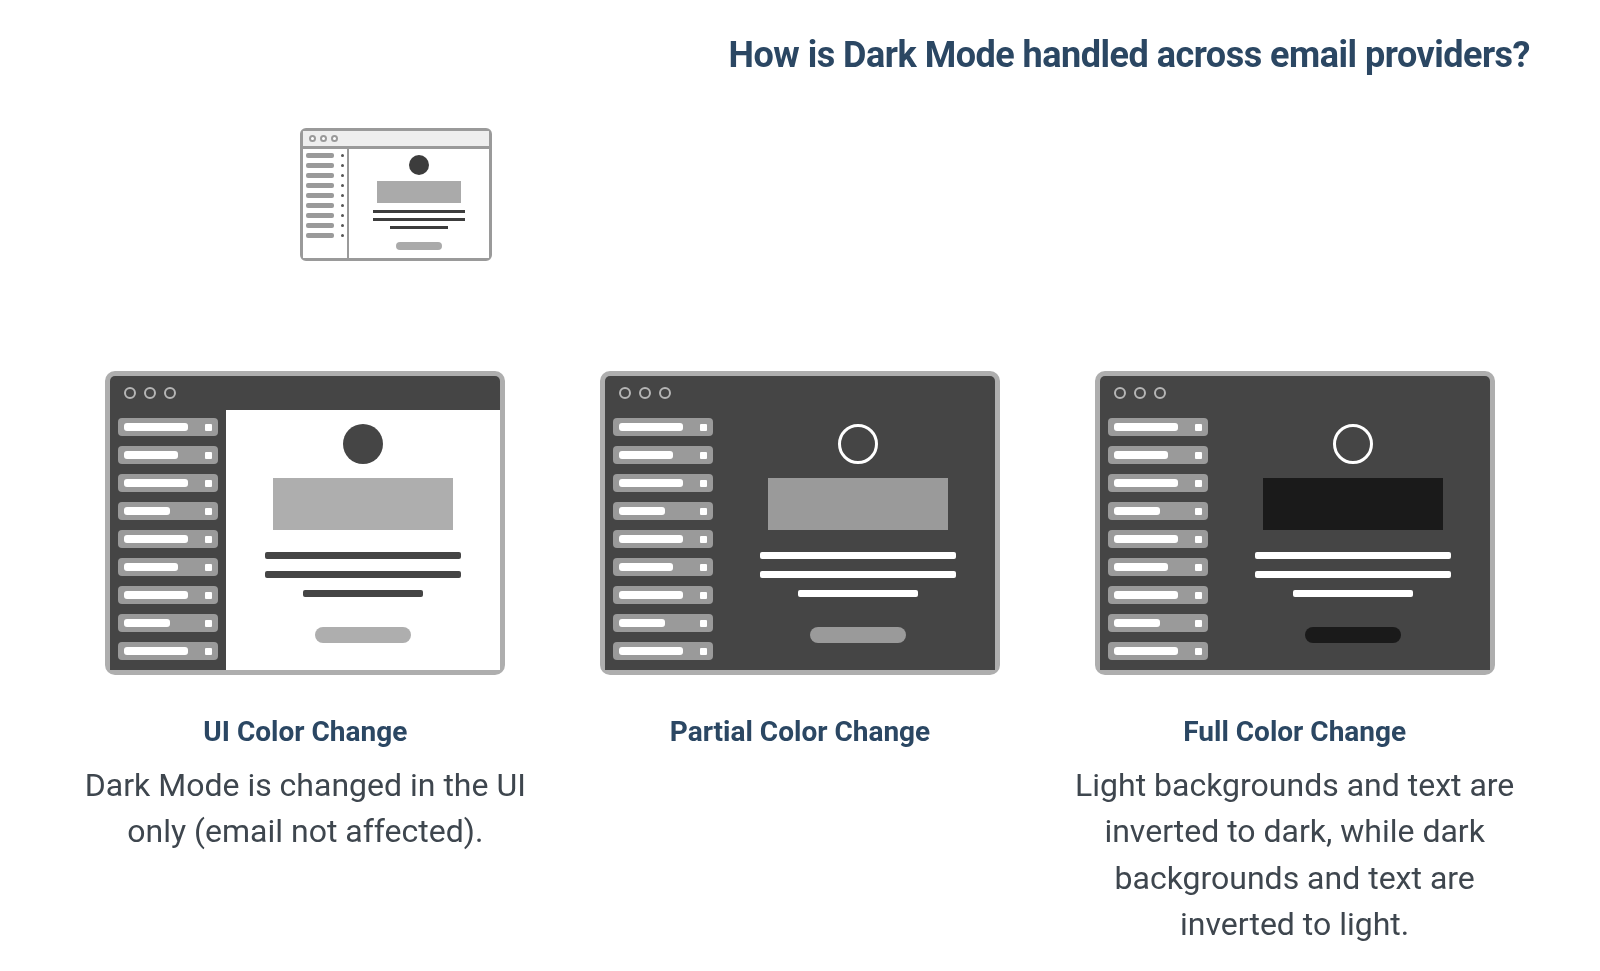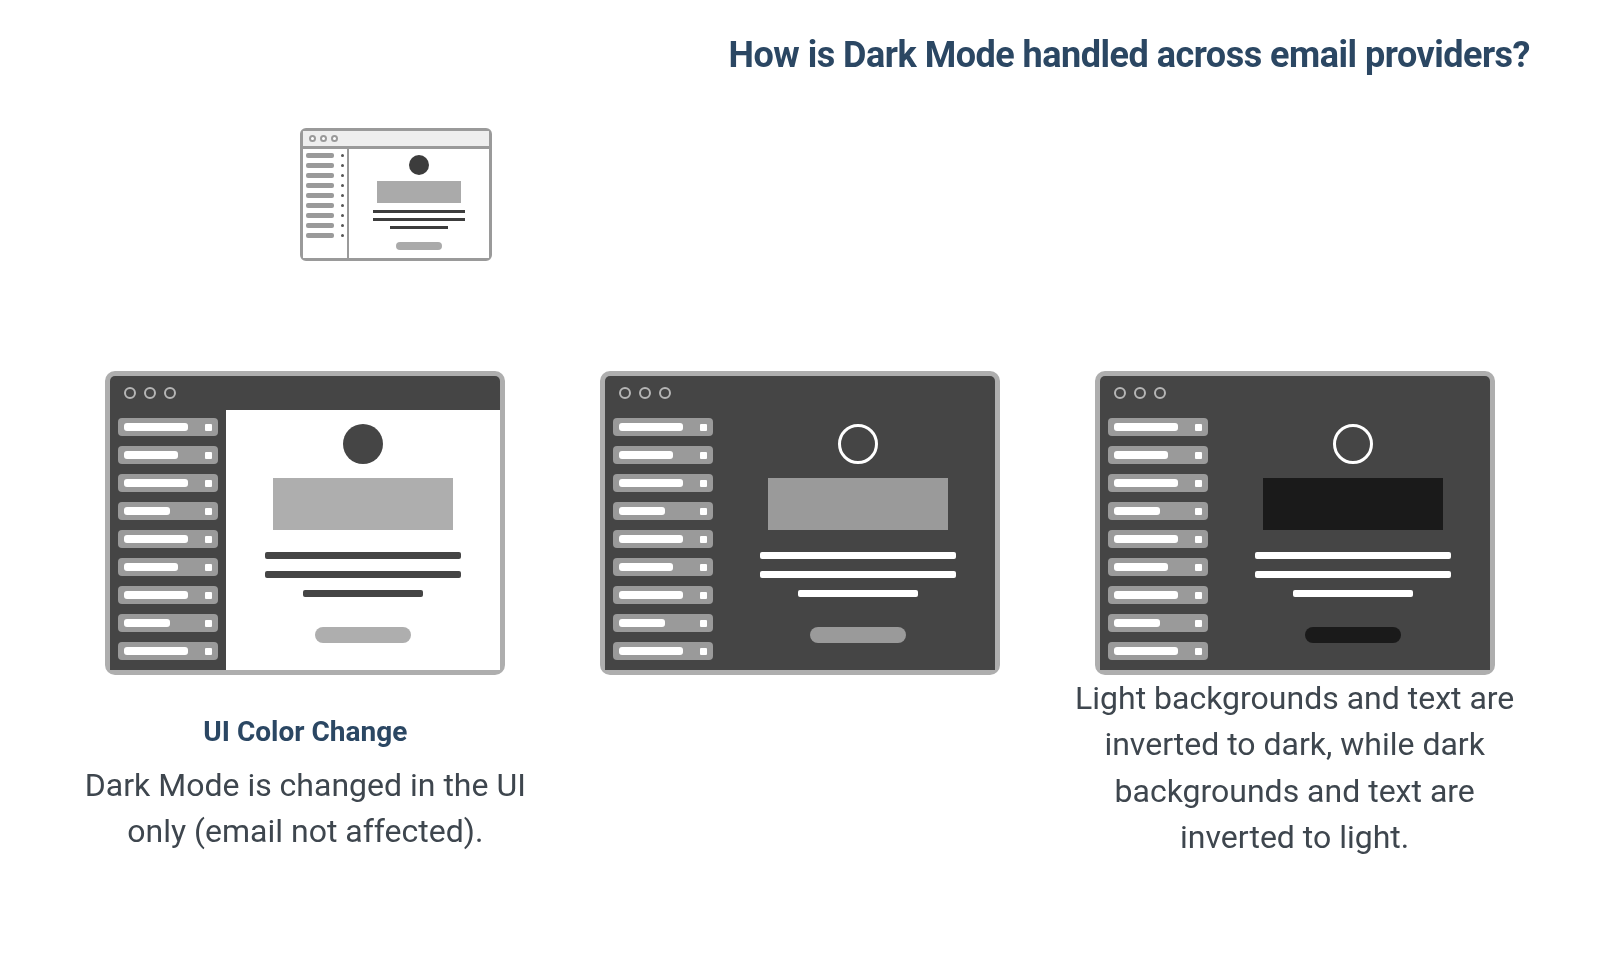--- a/index.html
+++ b/index.html
@@ -377,20 +377,21 @@
         <div class="pane dark v2" data-name="email-pane-dark">
           <div class="circle" data-name="avatar-icon"></div>
           <div class="block" data-name="hero-block-icon"></div>
           <div class="line" data-name="text-line-icon"></div>
           <div class="line" data-name="text-line-icon"></div>
           <div class="line short" data-name="text-line-icon"></div>
           <div class="pill" data-name="button-pill-icon"></div>
         </div>
       </div>
     </div>
+    <h3 class="col-title" data-name="column-title">Partial Color Change</h3>
   </div>
 
   <div class="col" data-name="column-full-color-change">
     <div class="browser" data-name="browser-icon">
       <div class="titlebar" data-name="titlebar">
         <span data-name="traffic-light-icon"></span>
         <span data-name="traffic-light-icon"></span>
         <span data-name="traffic-light-icon"></span>
       </div>
       <div class="browser-body">
@@ -435,16 +436,17 @@
         <div class="pane dark v3" data-name="email-pane-dark">
           <div class="circle" data-name="avatar-icon"></div>
           <div class="block" data-name="hero-block-icon"></div>
           <div class="line" data-name="text-line-icon"></div>
           <div class="line" data-name="text-line-icon"></div>
           <div class="line short" data-name="text-line-icon"></div>
           <div class="pill" data-name="button-pill-icon"></div>
         </div>
       </div>
     </div>
+    <h3 class="col-title" data-name="column-title">Full Color Change</h3>
     <p class="col-desc" data-name="column-desc">Light backgrounds and text are inverted to dark, while dark backgrounds and text are inverted to light.</p>
   </div>
 
 </div>
 
 </body></html>

